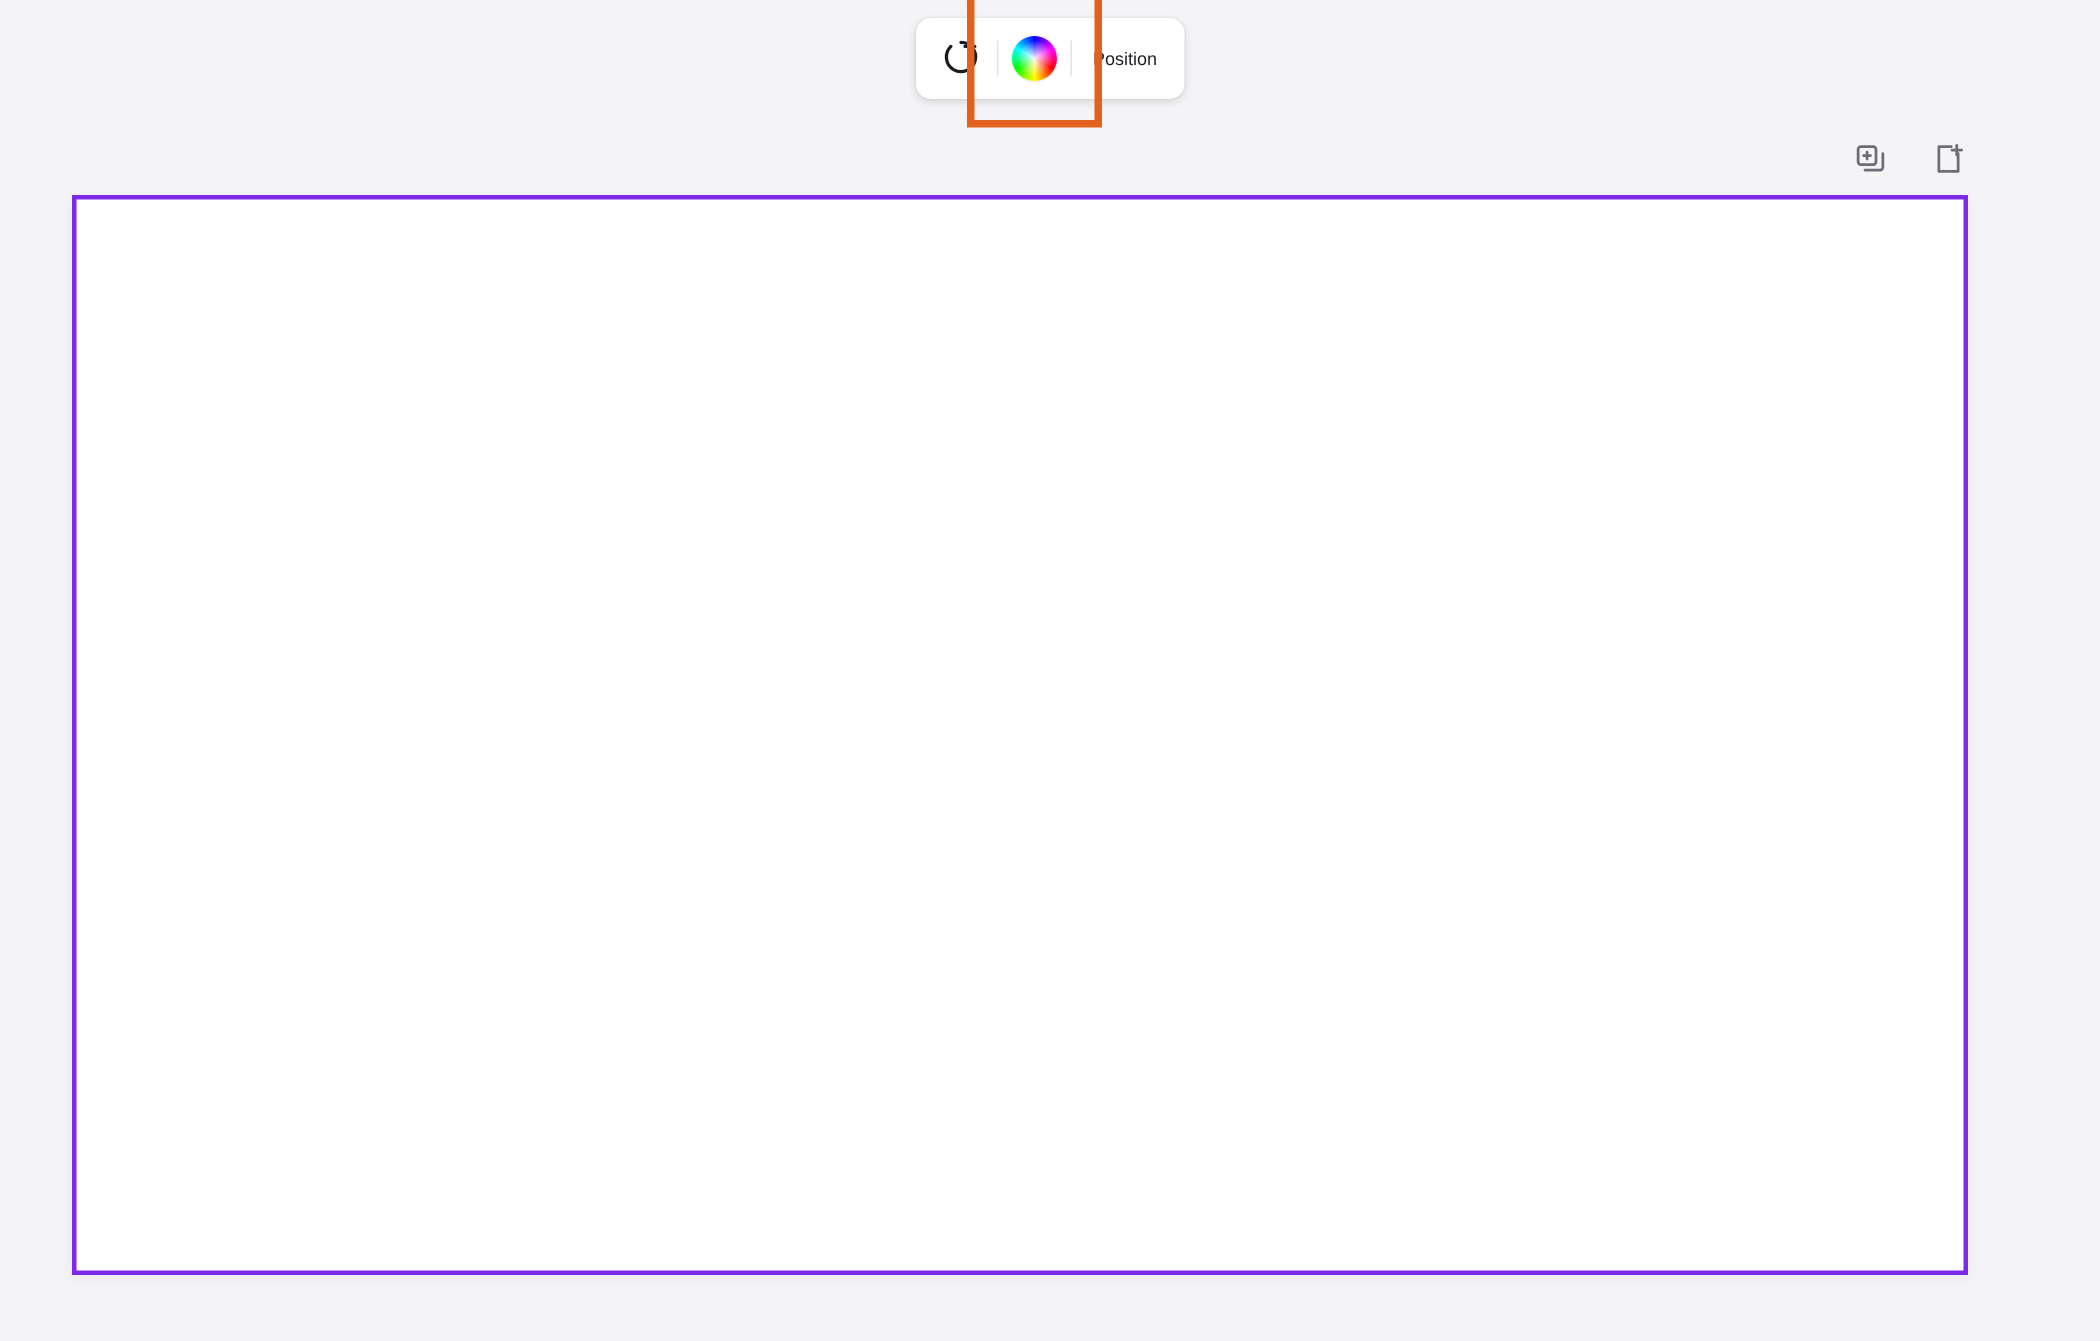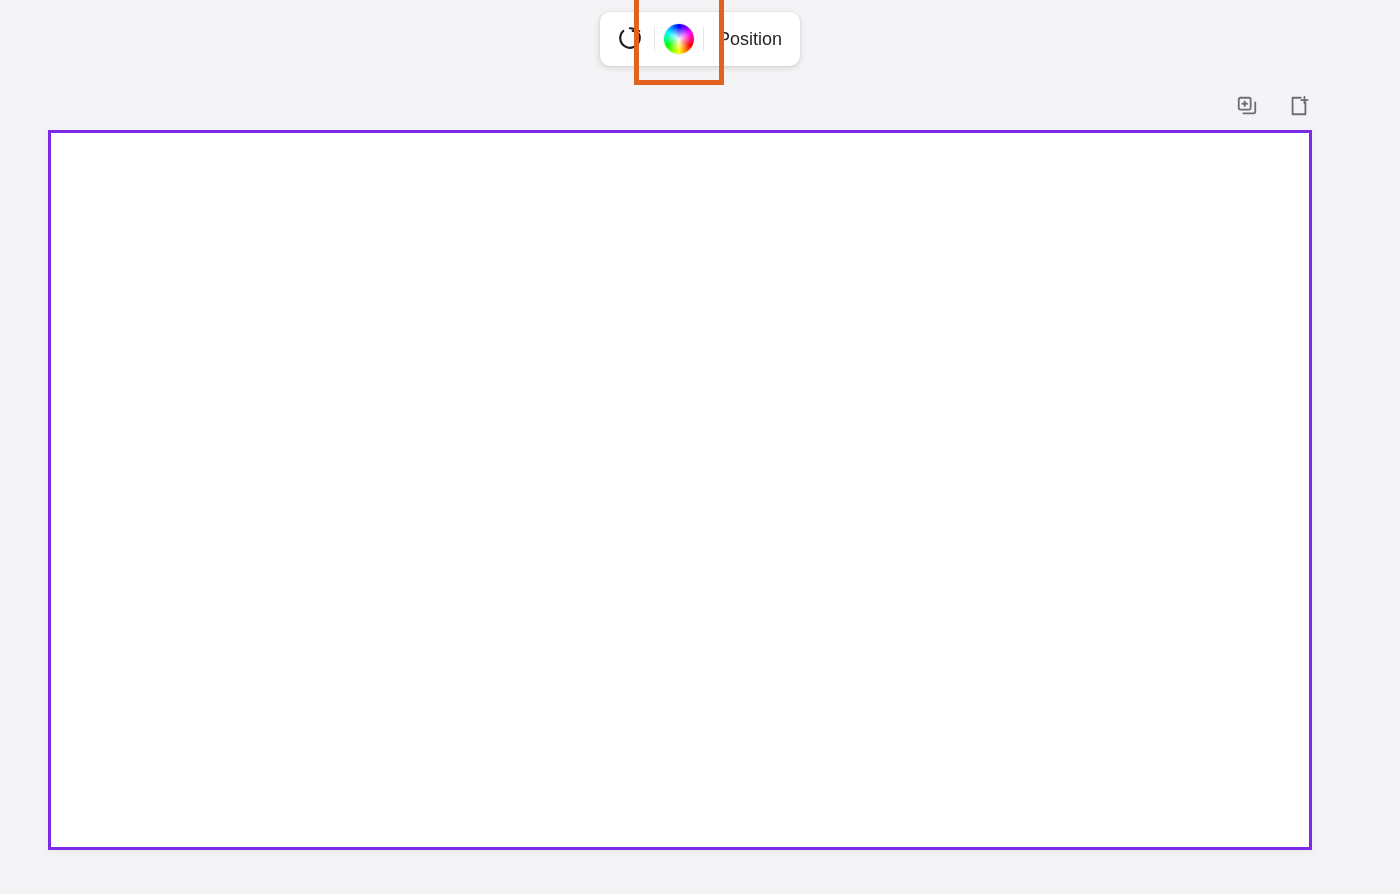--- a/index.html
+++ b/index.html
@@ -74,21 +74,21 @@
       box-shadow: 0 0 0 1px rgba(0,0,0,0.06);
     }
     .color-wheel::after {
       content: "";
       position: absolute;
       inset: 0;
       border-radius: 50%;
       background: radial-gradient(circle at 50% 50%, rgba(255,255,255,0.95) 0%, rgba(255,255,255,0.0) 58%);
     }
     .position-btn {
-      font-size: 18px;
+      font-size: 12px;
       font-weight: 500;
       color: #1f1f24;
       padding: 0 8px 0 10px;
       height: 40px;
       display: flex;
       align-items: center;
       border: none;
       background: transparent;
       cursor: pointer;
       border-radius: 6px;

